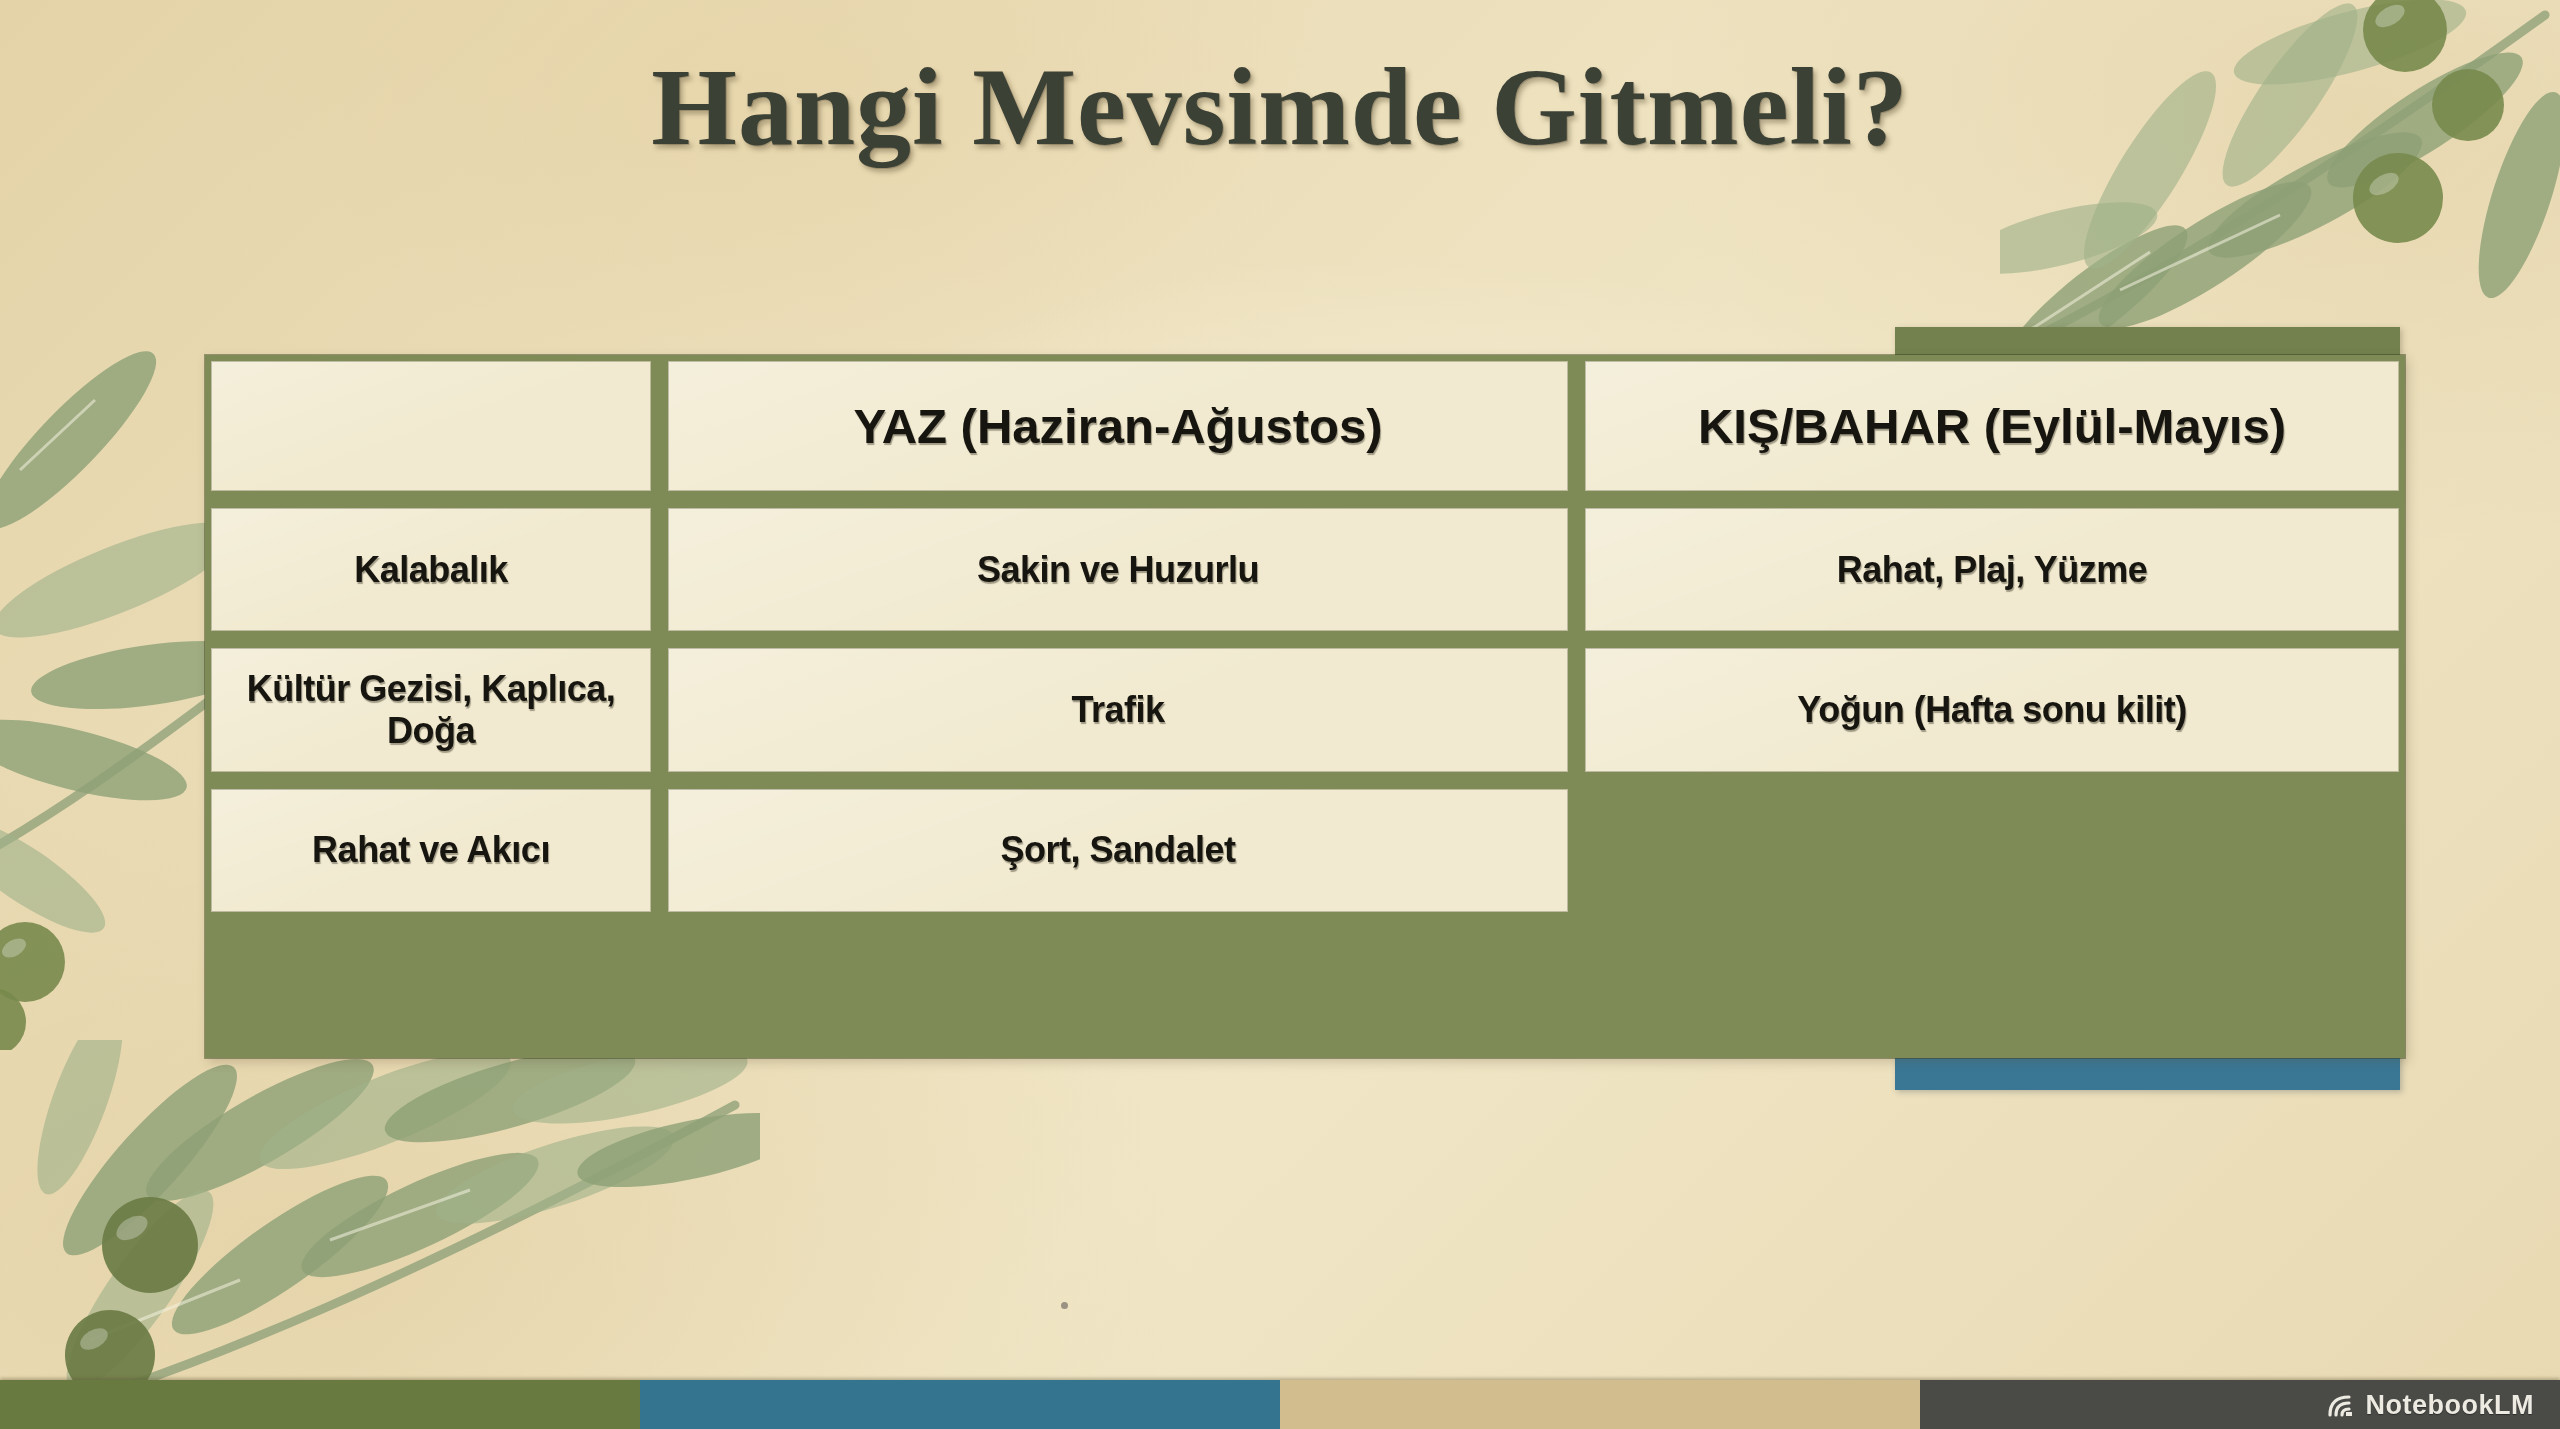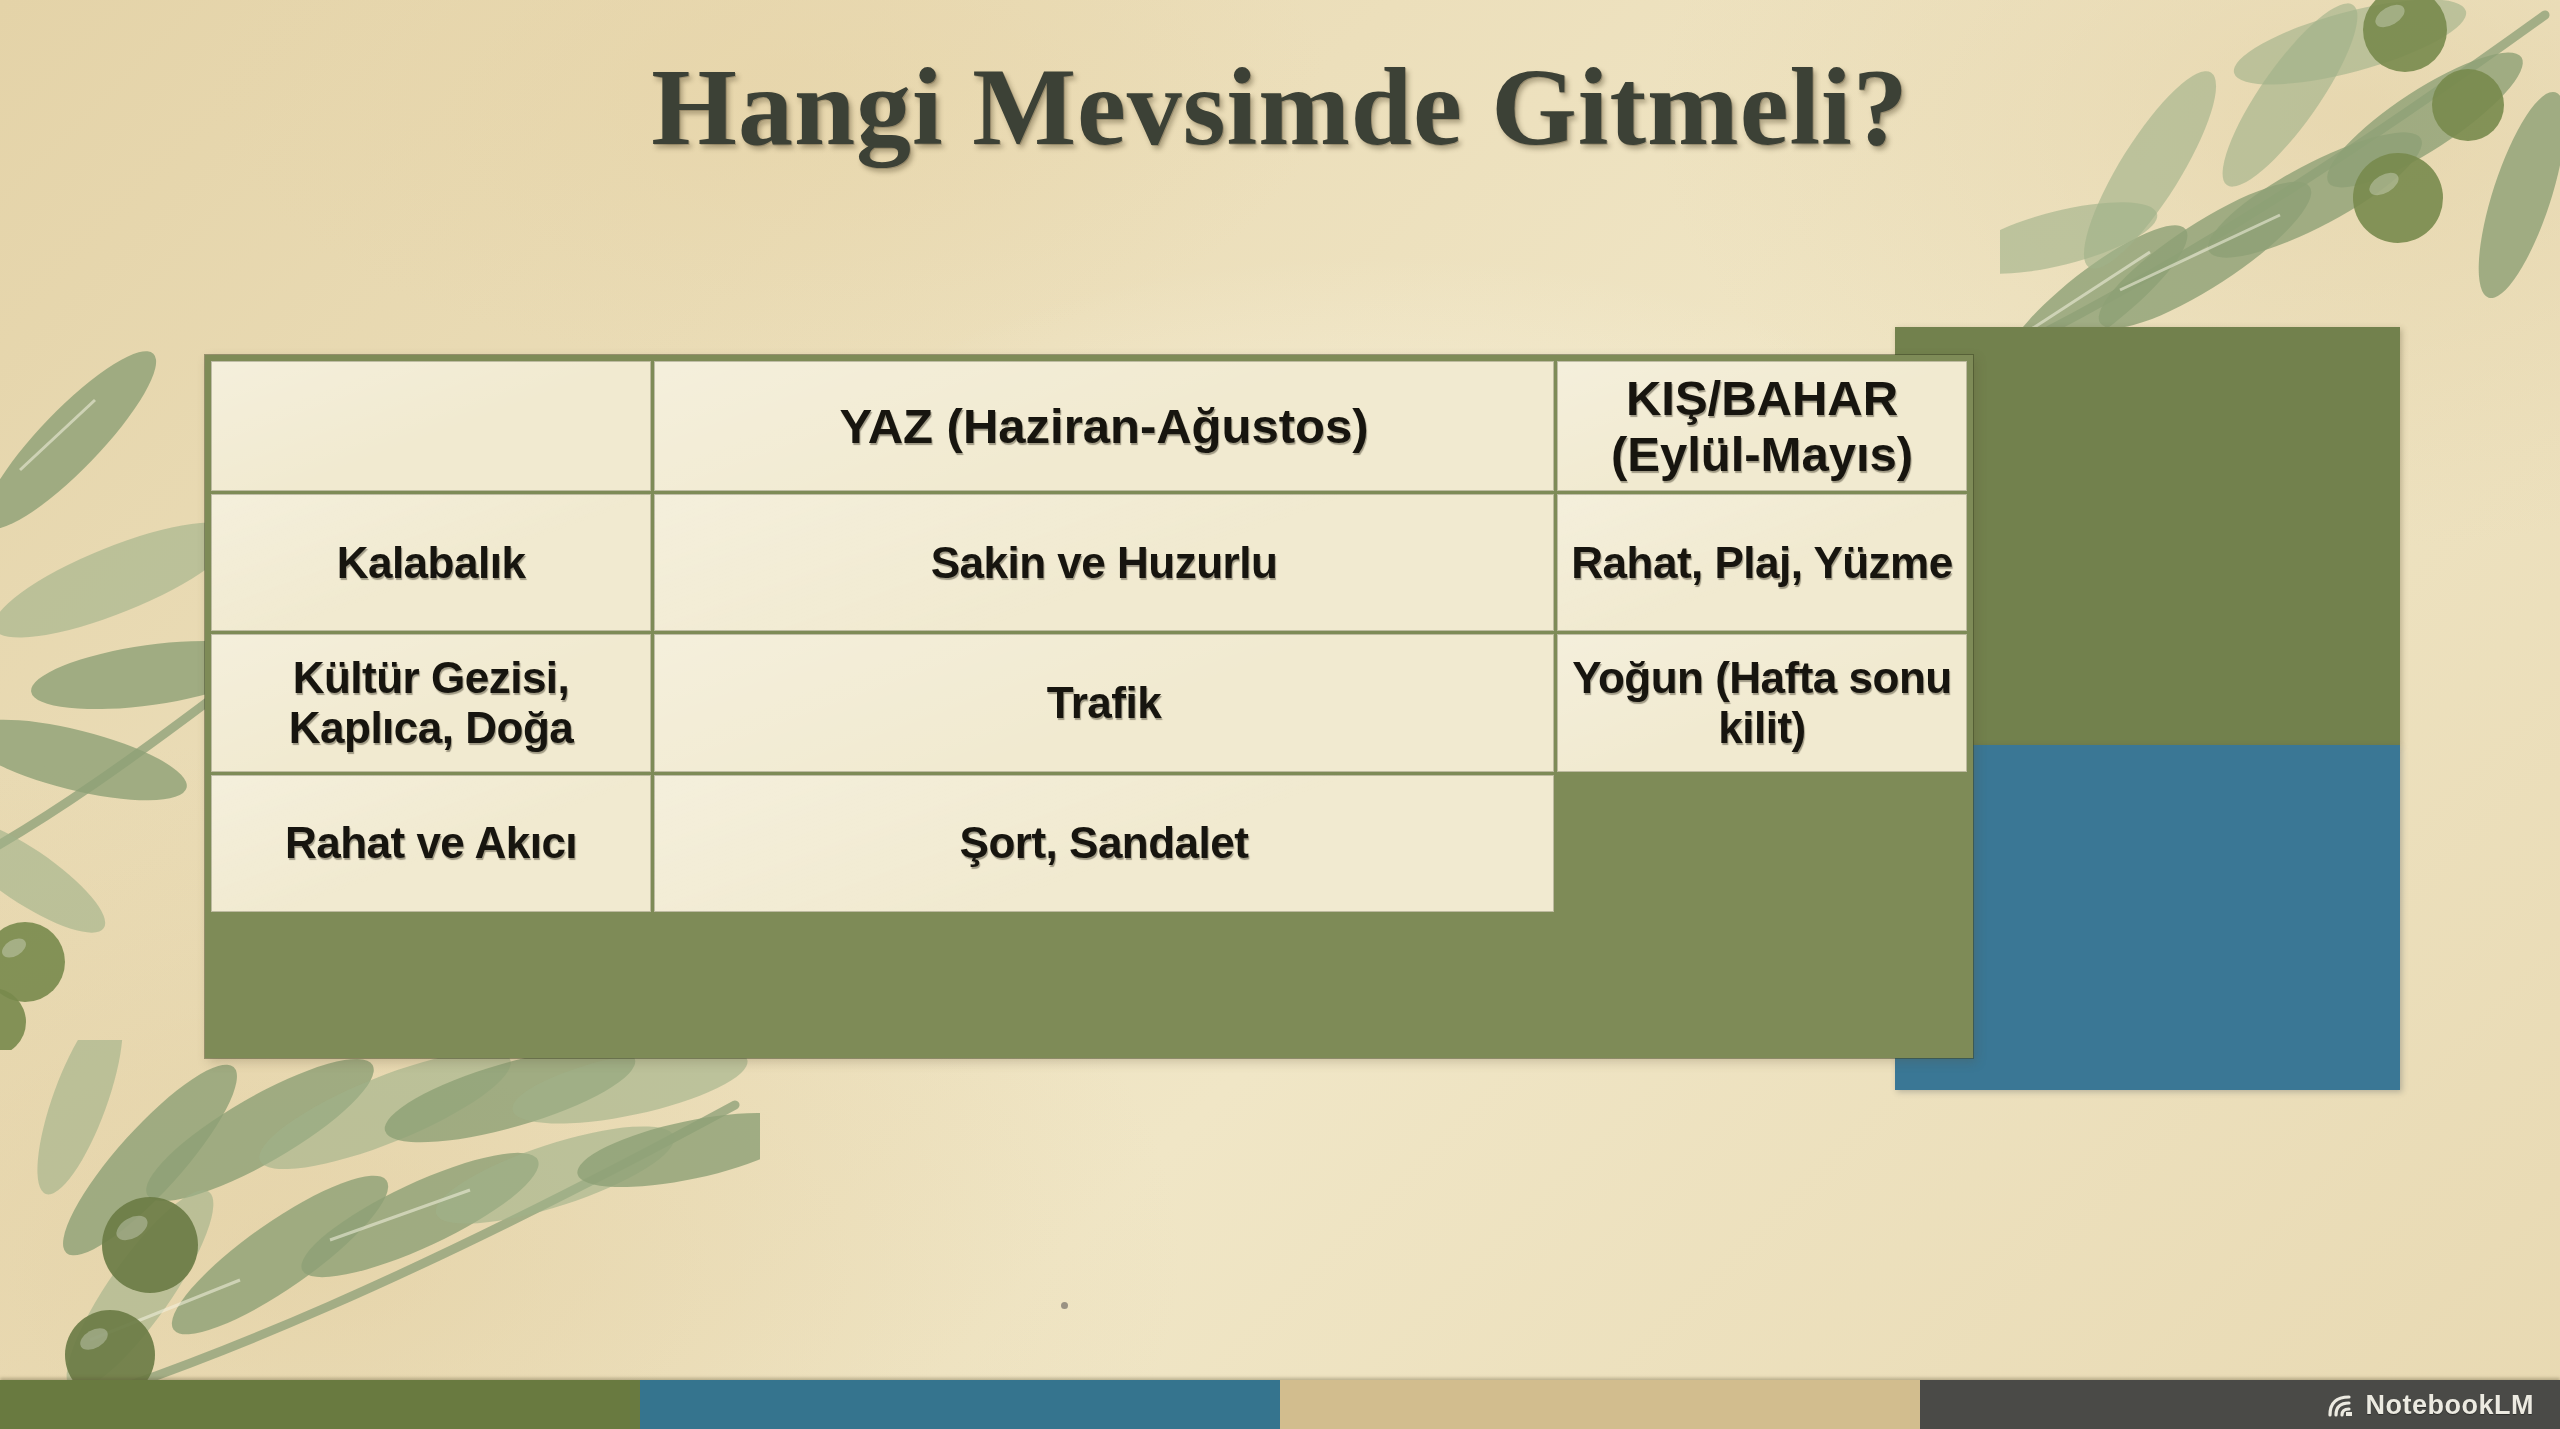--- a/index.html
+++ b/index.html
@@ -24,38 +24,38 @@
     font-size:110px;letter-spacing:1px;
     color:var(--title-color,#3c4136);
     text-shadow:3px 4px 5px rgba(70,60,35,.38), 1px 1px 0 rgba(70,60,40,.25);
   }
 
   .accent{position:absolute;}
   .accent.green{left:1895px;top:327px;width:505px;height:418px;background:var(--accent-green,#72814d);box-shadow:2px 2px 6px rgba(80,70,40,.3);}
   .accent.blue{left:1895px;top:745px;width:505px;height:345px;background:var(--accent-blue,#3a7795);box-shadow:2px 2px 6px rgba(60,70,80,.3);}
 
   .season-table{
-    position:absolute;left:205px;top:355px;width:1768px;height:703px;
+    position:absolute;left:205px;top:355px;width:2200px;height:703px;
     box-sizing:border-box;border:6px solid var(--table-line,#7e8b57);
     background:var(--table-line,#7e8b57);
     display:grid;
     grid-template-columns:440px 900px 1fr;
     grid-template-rows:130px repeat(4,1fr);
-    gap:3px;
+    gap:17px;
     box-shadow:0 0 0 1px rgba(55,62,30,.45), 3px 4px 10px rgba(90,80,50,.25);
   }
   .cell{
     background:
       linear-gradient(160deg, rgba(255,255,255,.25), rgba(255,255,255,0) 55%),
       var(--cell-bg,#f1ead0);
     box-shadow:inset 0 0 0 1px rgba(55,62,30,.28);
     display:flex;align-items:center;justify-content:center;
     text-align:center;
     color:#17150f;
-    font-size:44px;font-weight:bold;letter-spacing:-0.5px;
+    font-size:36px;font-weight:bold;letter-spacing:-0.5px;
     text-shadow:1px 2px 1px rgba(40,35,20,.40);
     padding:0 14px;box-sizing:border-box;
   }
   .cell.header{font-size:49px;letter-spacing:0;}
 
   .footer-bar{
     position:absolute;left:0;top:1380px;width:2560px;height:49px;
     display:flex;
     box-shadow:0 -2px 3px rgba(90,80,50,.35);
   }

